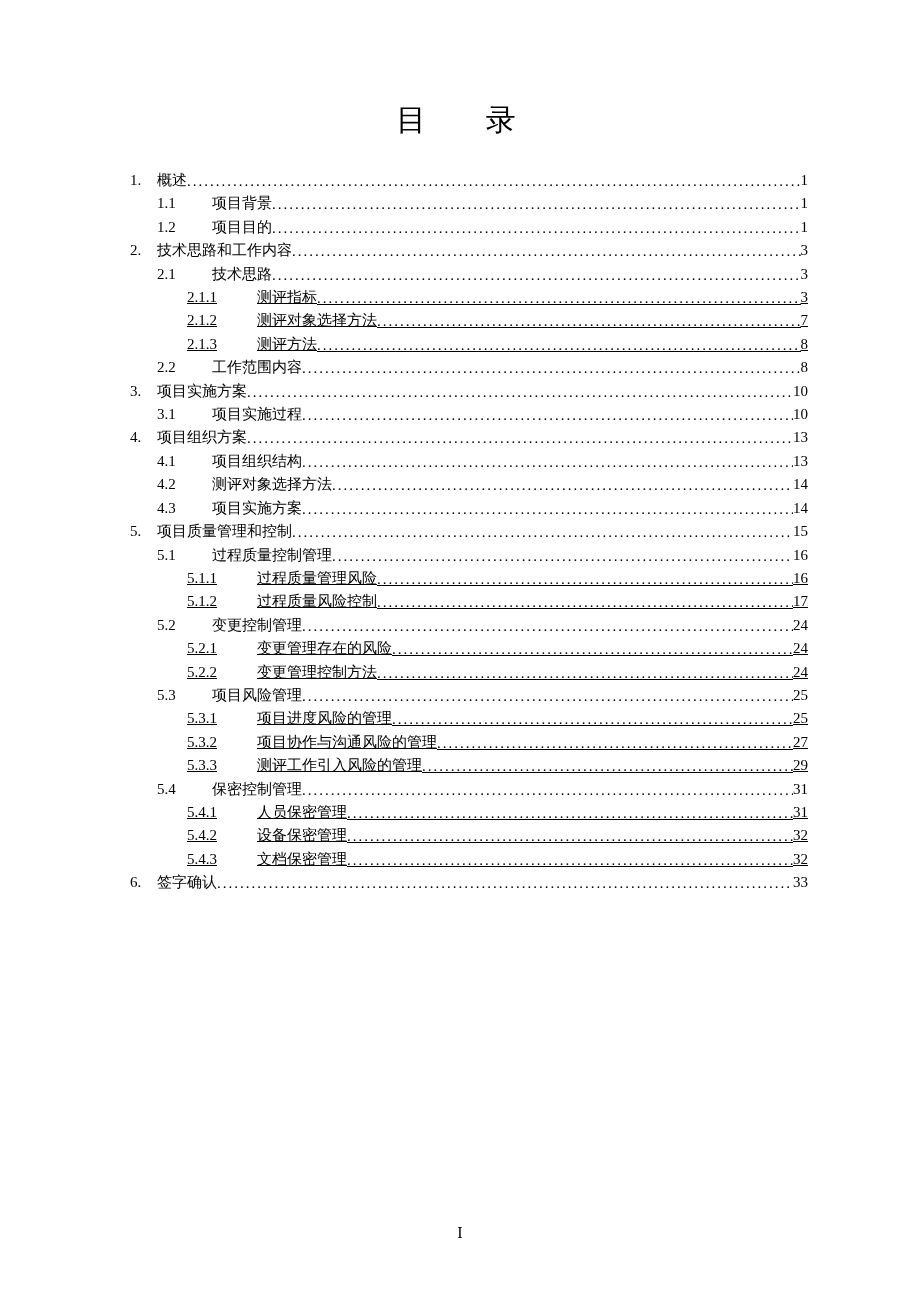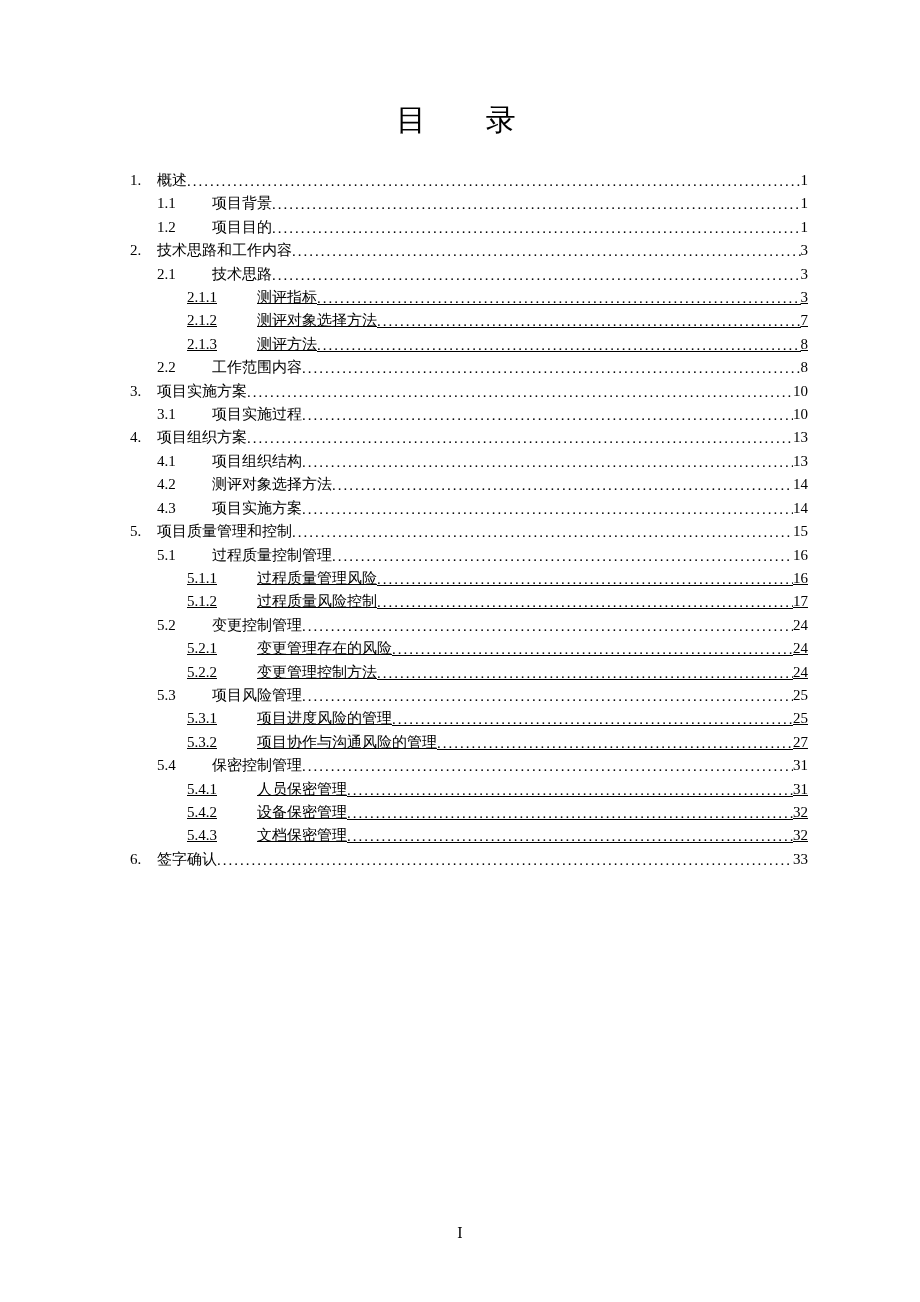--- a/index.html
+++ b/index.html
@@ -234,20 +234,26 @@
         <span class="entry-title">项目进度风险的管理</span>
         <span class="dots"></span>
         <span class="page-num">25</span>
       </div>
       <div class="toc-entry level-3">
         <span class="num l3">5.3.2</span>
         <span class="entry-title">项目协作与沟通风险的管理</span>
         <span class="dots"></span>
         <span class="page-num">27</span>
       </div>
+      <div class="toc-entry level-3">
+        <span class="num l3">5.3.3</span>
+        <span class="entry-title">测评工作引入风险的管理</span>
+        <span class="dots"></span>
+        <span class="page-num">29</span>
+      </div>
       <div class="toc-entry level-2">
         <span class="num l2">5.4</span>
         <span class="entry-title">保密控制管理</span>
         <span class="dots"></span>
         <span class="page-num">31</span>
       </div>
       <div class="toc-entry level-3">
         <span class="num l3">5.4.1</span>
         <span class="entry-title">人员保密管理</span>
         <span class="dots"></span>

